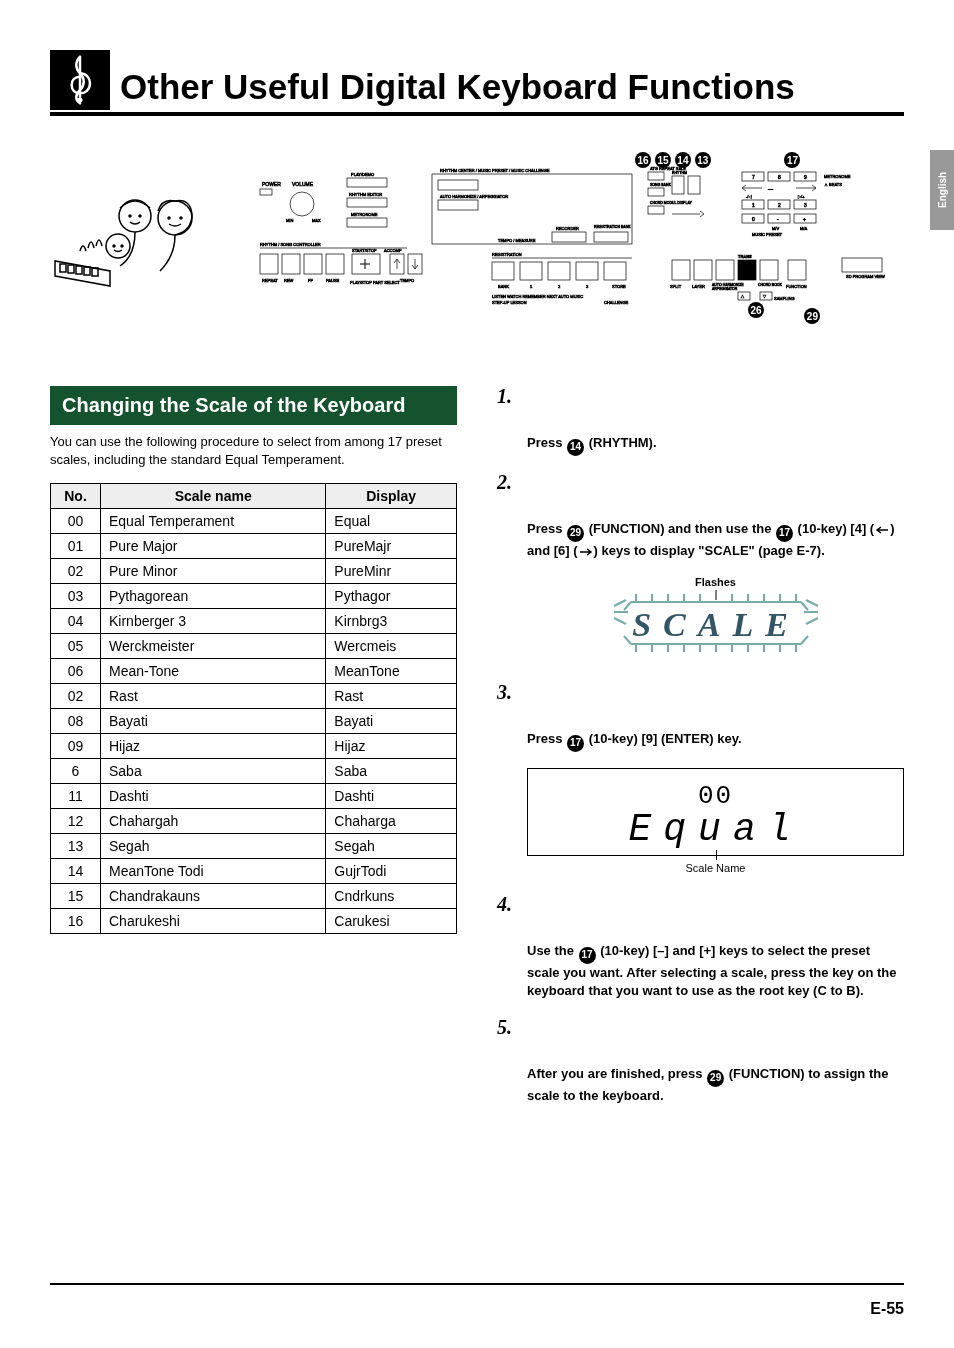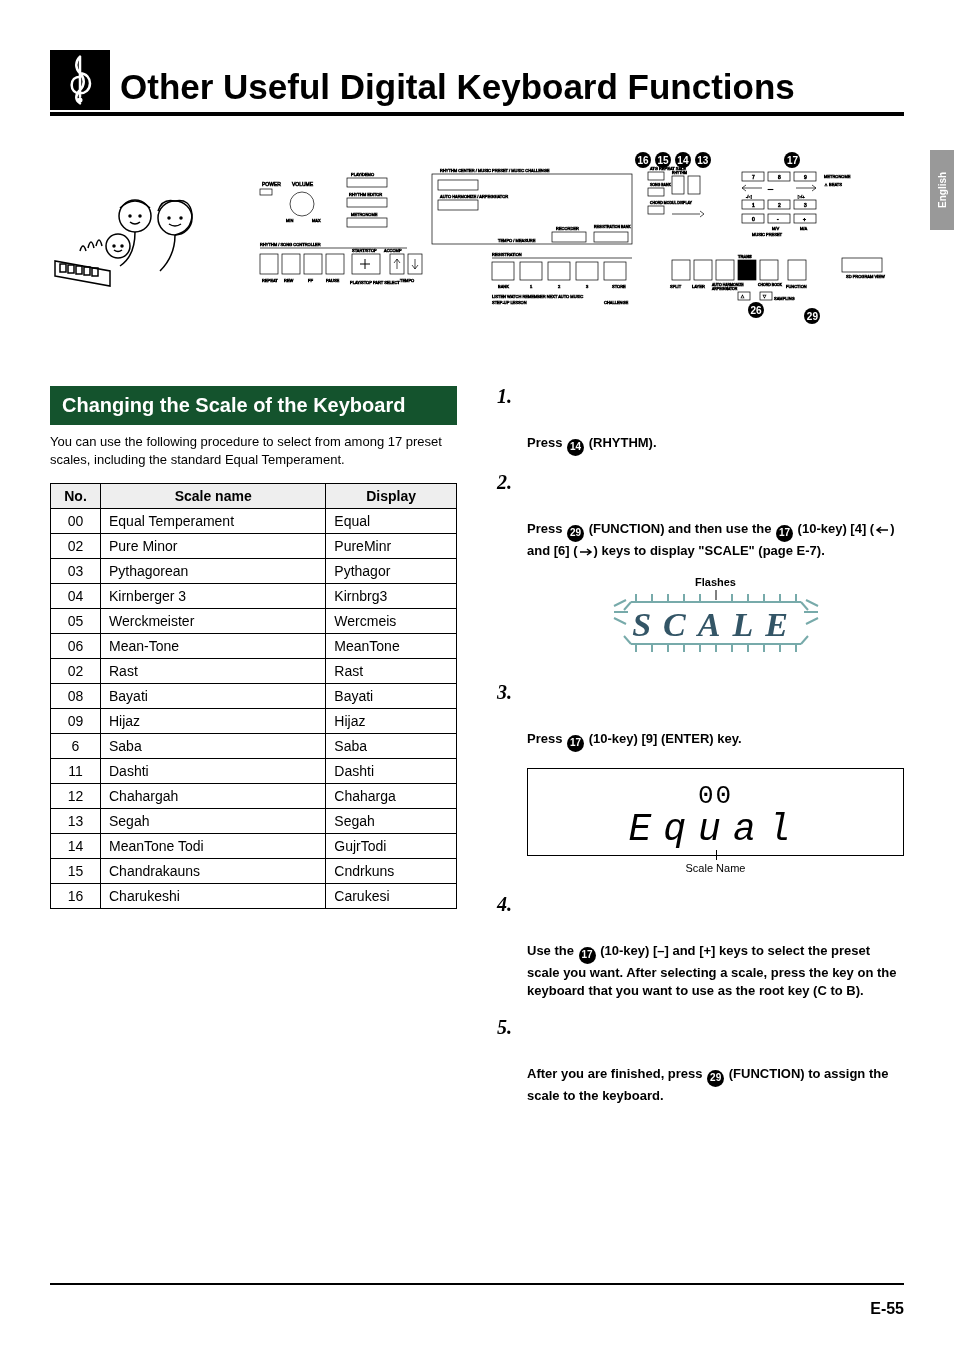--- a/index.html
+++ b/index.html
@@ -406,20 +406,25 @@
             <th>No.</th>
             <th>Scale name</th>
             <th>Display</th>
           </tr>
         </thead>
         <tbody id="scale-tbody">
             <tr>
               <td class="num">00</td>
               <td>Equal Temperament</td>
               <td>Equal</td>
+            </tr>
+            <tr>
+              <td class="num">01</td>
+              <td>Pure Major</td>
+              <td>PureMajr</td>
             </tr>
             <tr>
               <td class="num">02</td>
               <td>Pure Minor</td>
               <td>PureMinr</td>
             </tr>
             <tr>
               <td class="num">03</td>
               <td>Pythagorean</td>
               <td>Pythagor</td>

